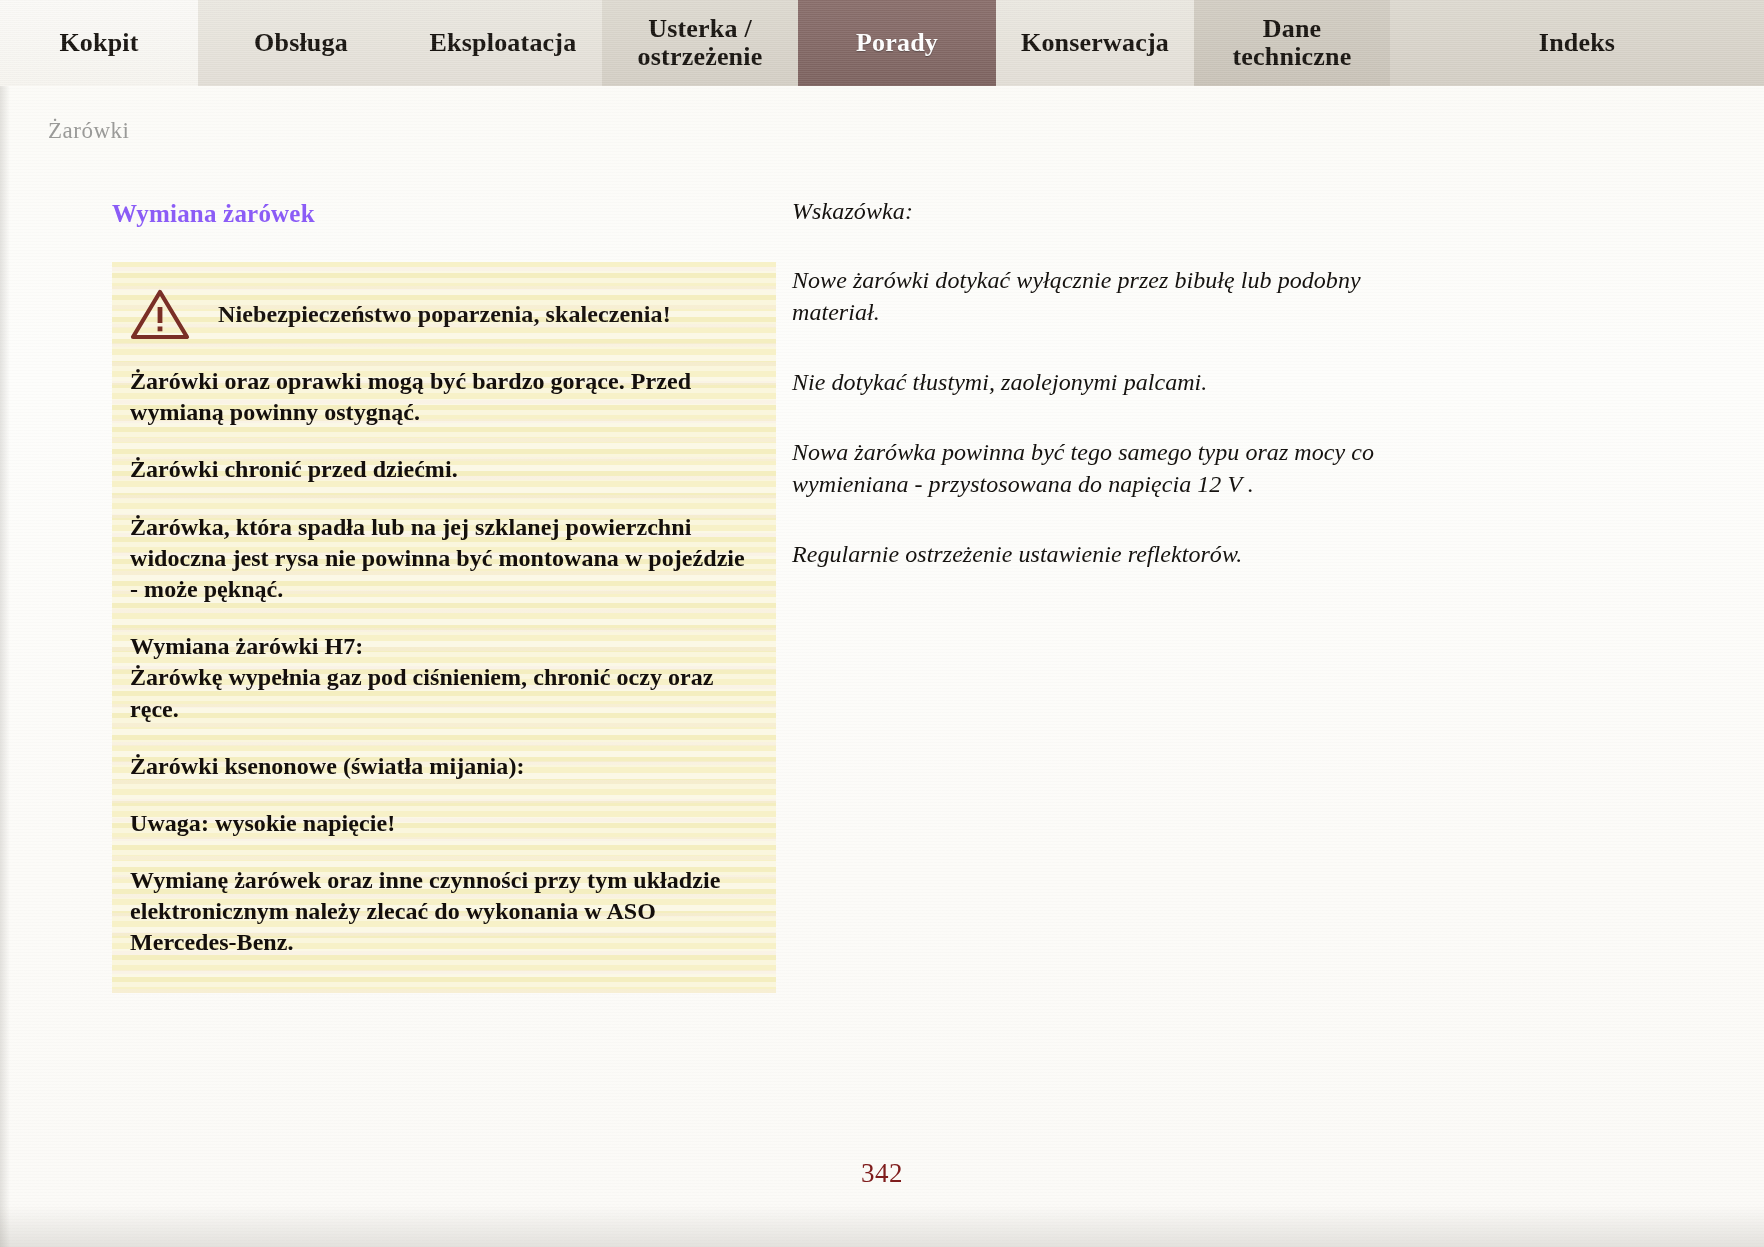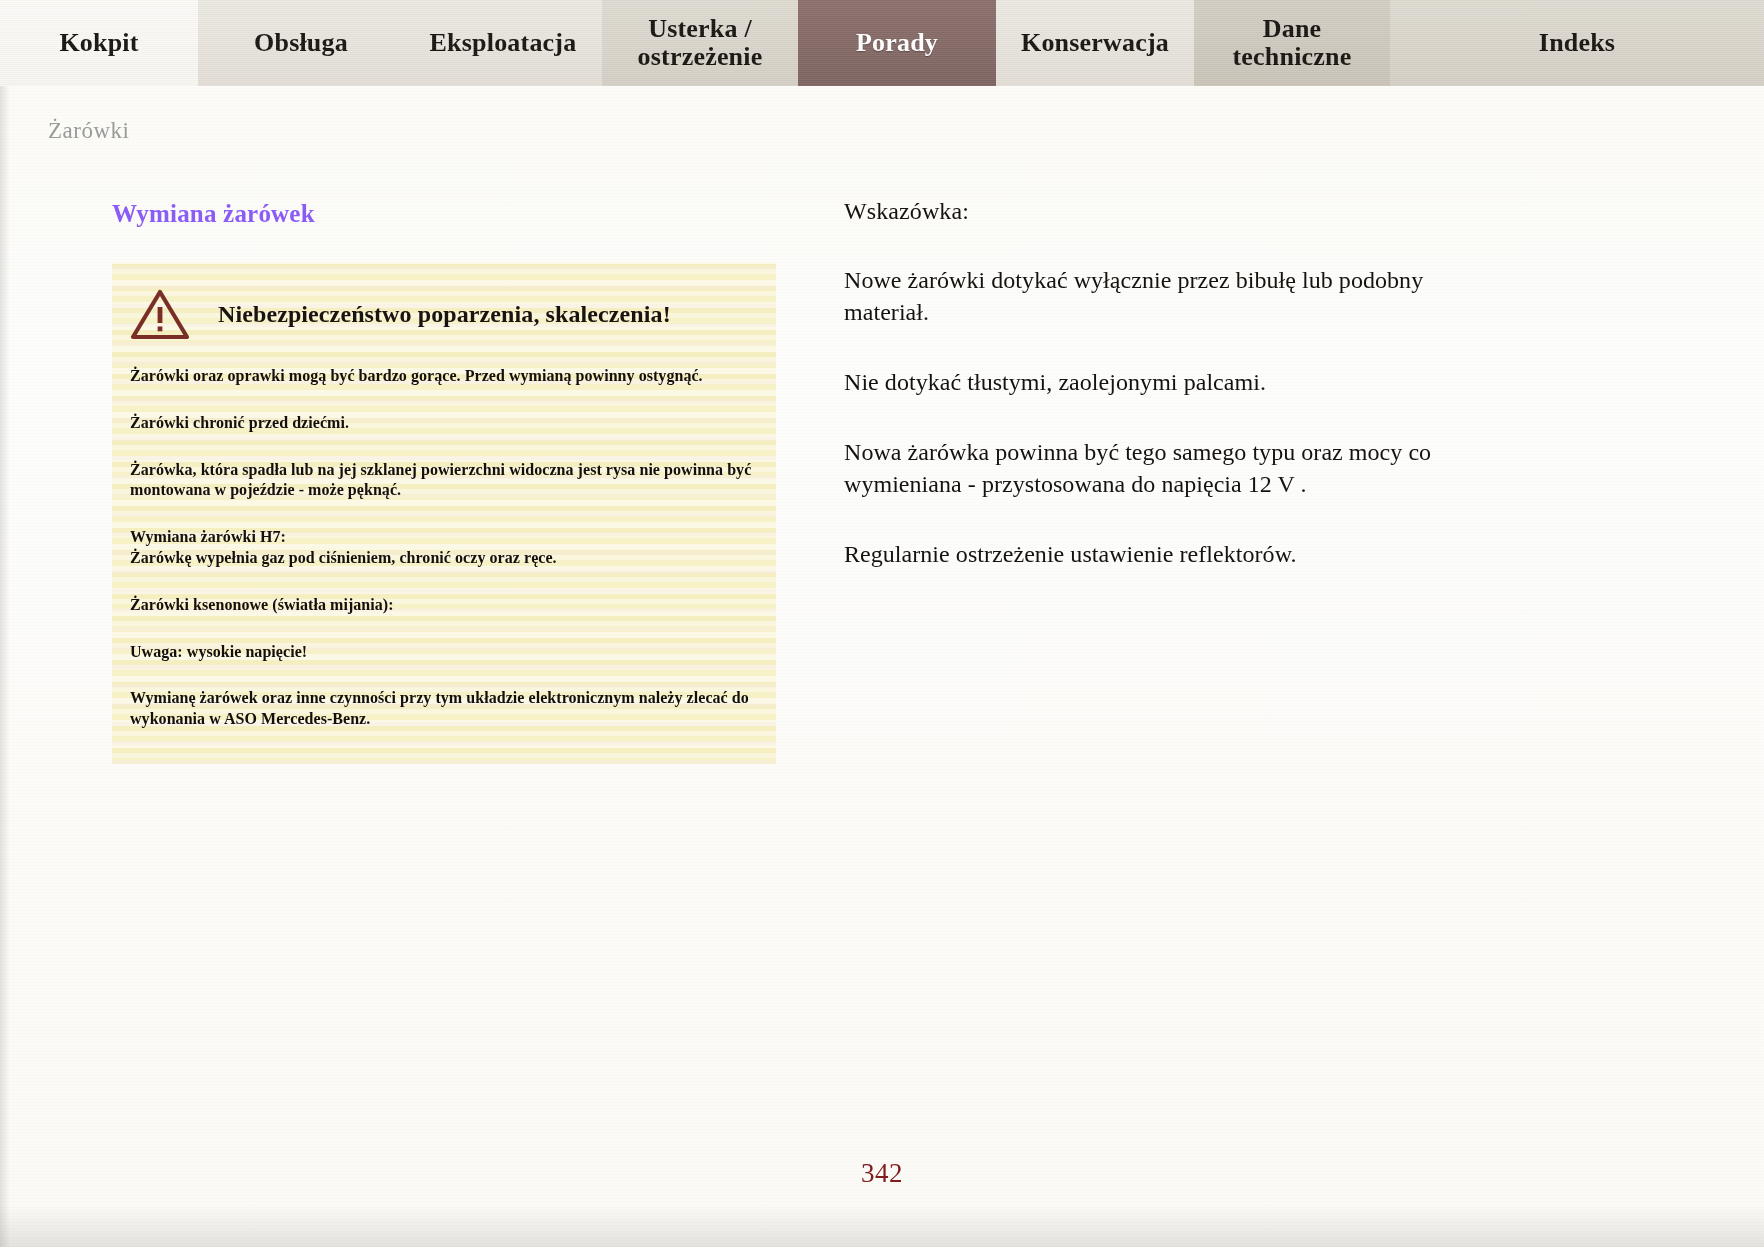--- a/index.html
+++ b/index.html
@@ -117,23 +117,24 @@
 
   
   .col-left {
     position: absolute;
     left: 112px;
     top: 200px;
     width: 648px;
   }
   .col-right {
     position: absolute;
-    left: 844px;
+    left: 792px;
     top: 198px;
     width: 660px;
+    font-style: italic;
   }
 
   .topic-title {
     font-size: 25px;
     font-weight: bold;
     color: #8b5cf6;
     margin: 0 0 34px 0;
     letter-spacing: 0.2px;
   }
 
@@ -184,21 +185,21 @@
     font-size: 24px;
     font-weight: bold;
     color: #1a1410;
     margin-left: 28px;
     letter-spacing: 0.1px;
   }
 
   .warn-p {
     position: relative;
     z-index: 2;
-    font-size: 16px;
+    font-size: 24px;
     font-weight: bold;
     color: #140f0c;
     margin: 0 0 26px 8px;
     line-height: 1.30;
     letter-spacing: 0.05px;
   }
   .warn-p:last-child { margin-bottom: 4px; }
 
   
   .note-label {

